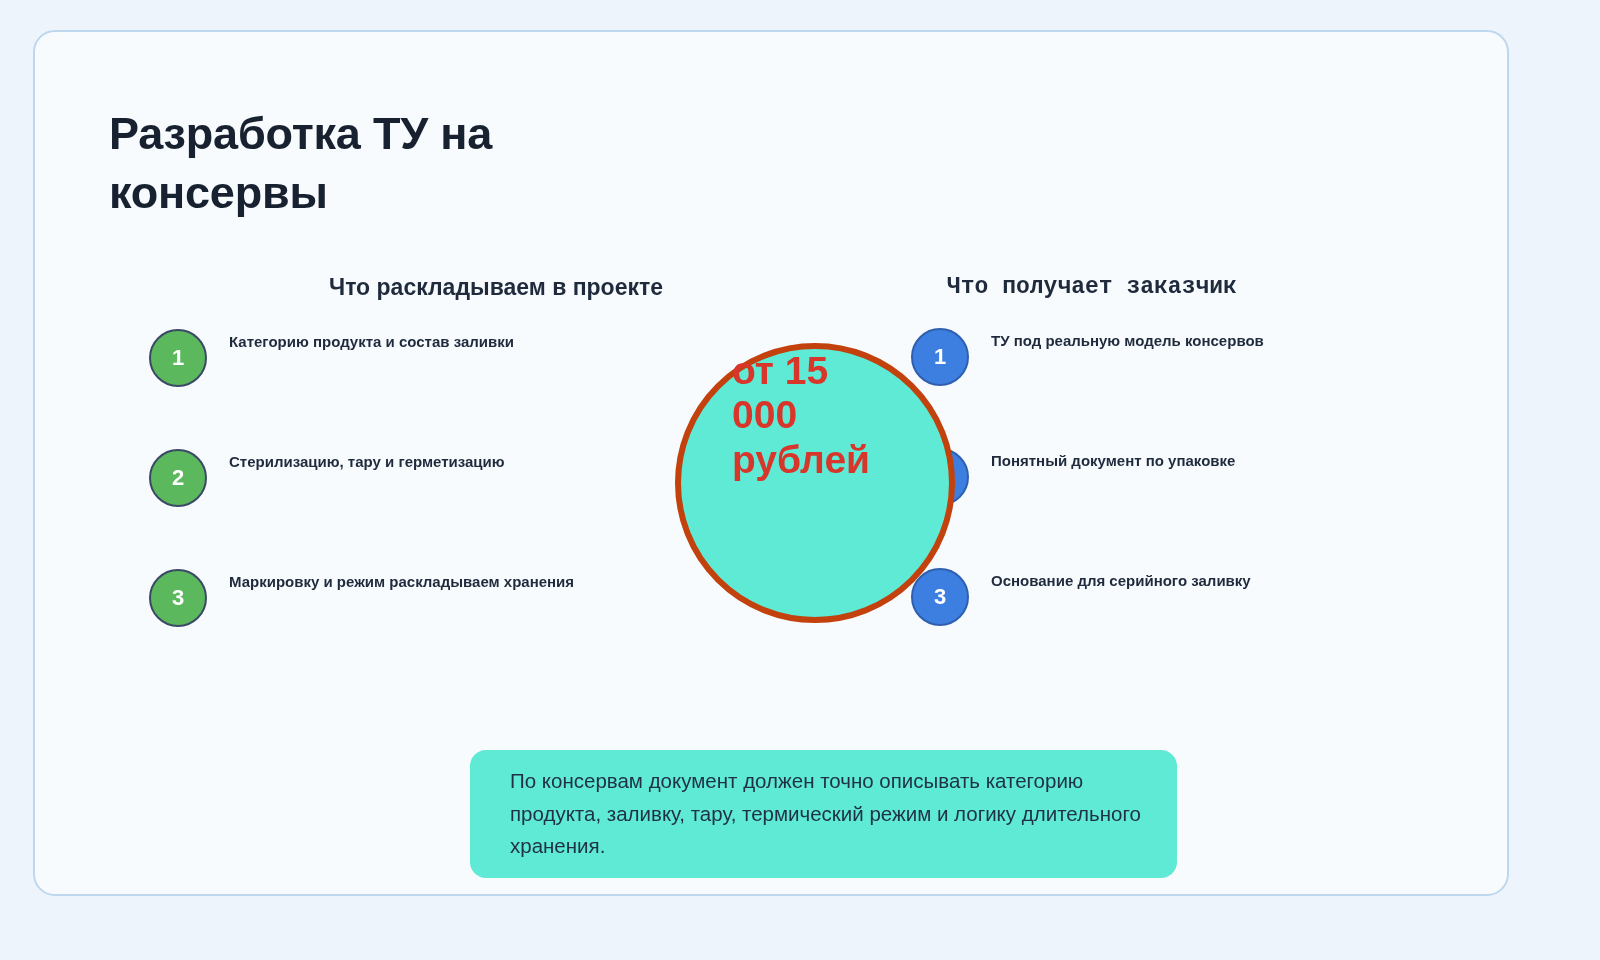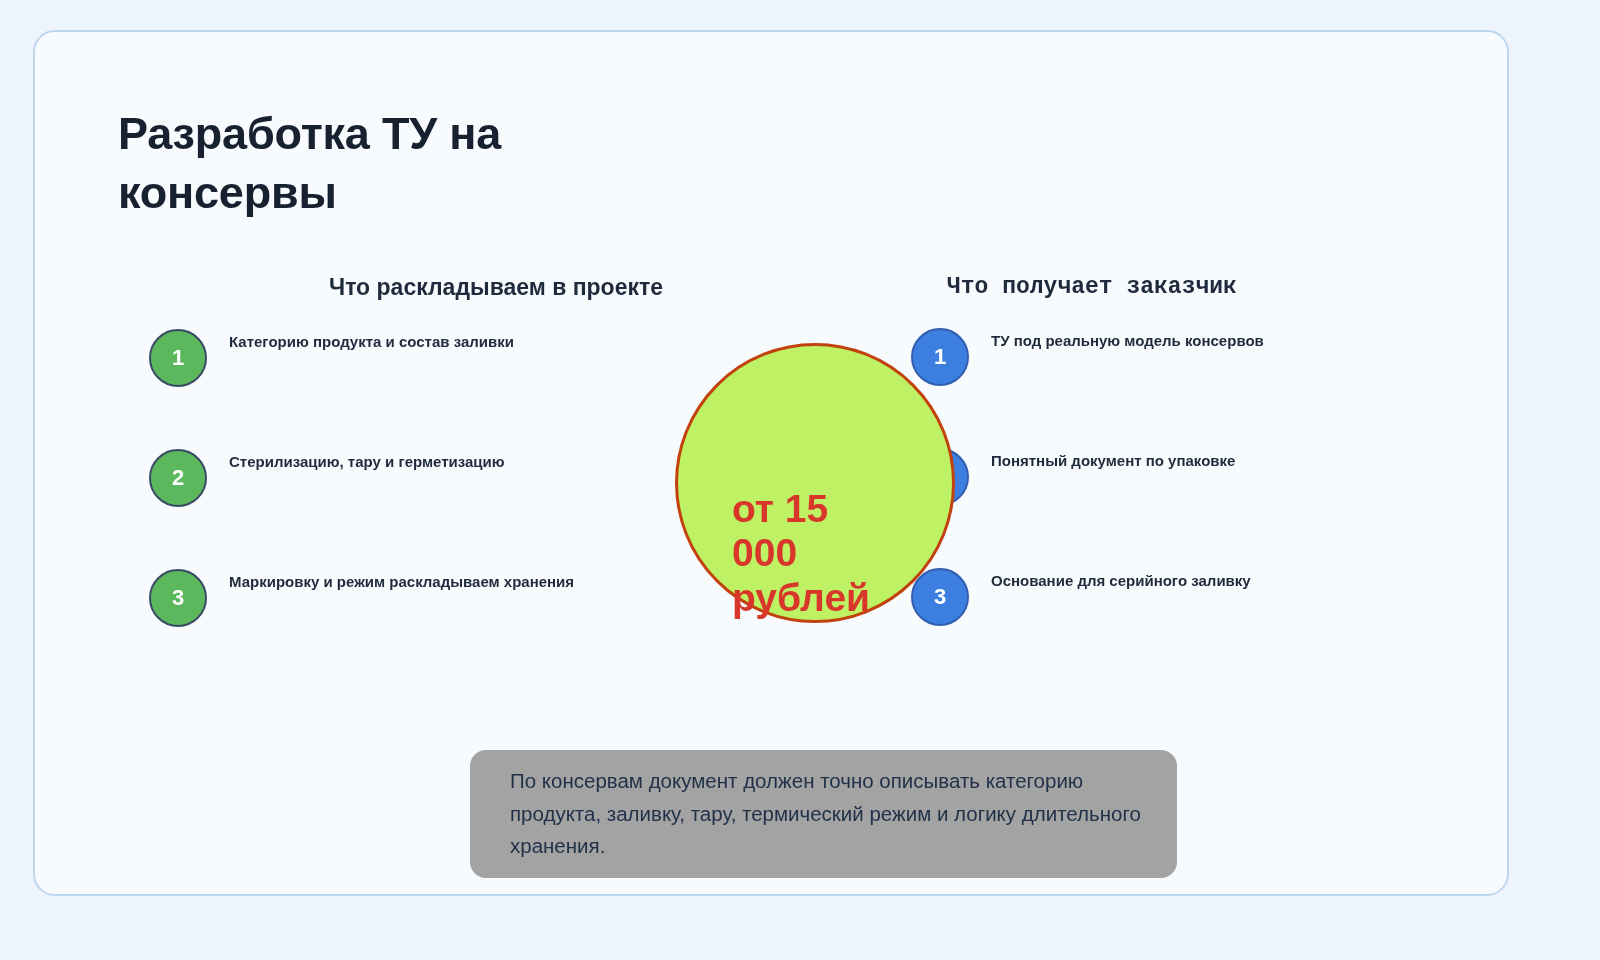--- a/index.html
+++ b/index.html
@@ -31,21 +31,21 @@
     height: 866px;
     box-sizing: border-box;
     background: #f7fbfe;
     border: 2px solid #bdd7ef;
     border-radius: 22px;
   }
 
   
   .title {
     position: absolute;
-    left: 83px;
+    left: 74px;
     top: 72px;
     width: 560px;
     margin: 0;
     font-size: 45px;
     line-height: 1.32;
     font-weight: bold;
     color: #18212f;
     letter-spacing: -0.2px;
   }
 
@@ -109,44 +109,44 @@
 
   
   .price-circle {
     position: absolute;
     left: 640px;
     top: 311px;
     width: 280px;
     height: 280px;
     box-sizing: border-box;
     border-radius: 50%;
-    background: #bef264;
-    border: 3px solid #c2410c;
-    display: flex;
-    align-items: flex-end;
+    background: #5eead4;
+    border: 6px solid #c2410c;
+    display: flex;
+    align-items: flex-start;
     justify-content: center;
   }
   .price-text {
     width: 166px;
     font-size: 39px;
     line-height: 1.14;
     font-weight: bold;
     color: #d8362b;
     text-align: left;
   }
 
   
   .note {
     position: absolute;
     left: 435px;
     top: 718px;
     width: 707px;
     height: 128px;
     box-sizing: border-box;
-    background: #a3a3a3;
+    background: #5eead4;
     border-radius: 16px;
     display: flex;
     align-items: center;
   }
   .note-text {
     margin: 0;
     padding: 0 36px 0 40px;
     font-size: 20.5px;
     line-height: 1.6;
     color: #1f3047;

